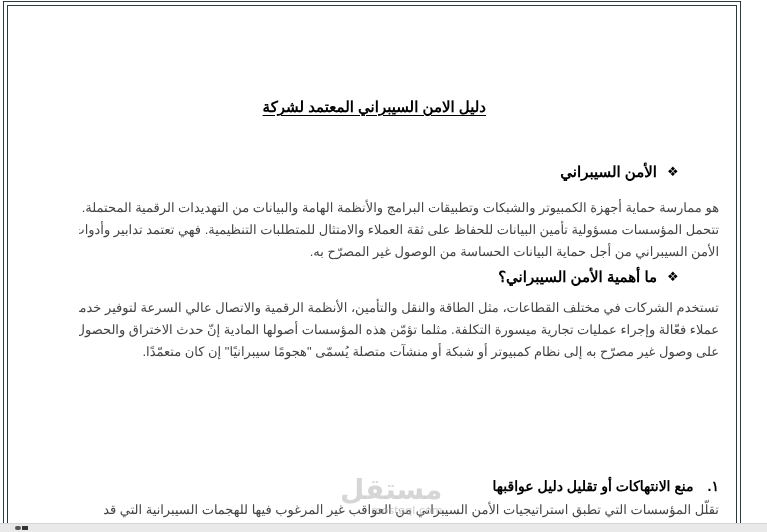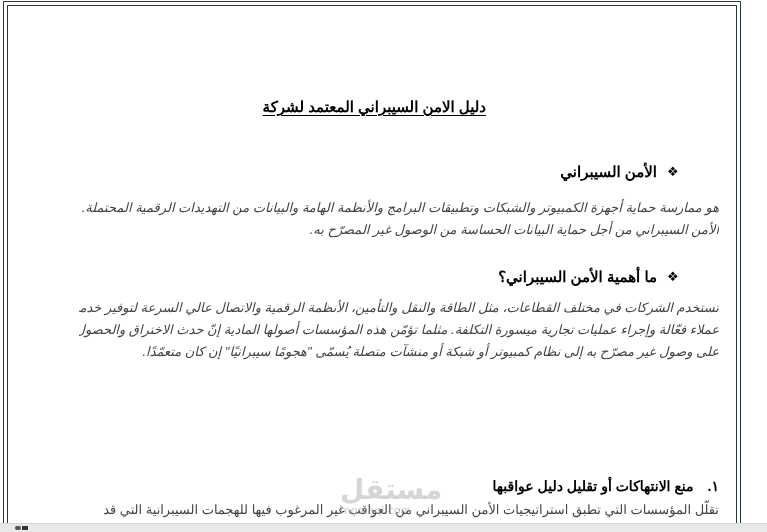--- a/index.html
+++ b/index.html
@@ -35,38 +35,38 @@
   }
   .diamond-icon::before {
     content:"❖"; position:absolute; left:0; top:-5px; font-size:13px; color:#000;
     font-family:"DejaVu Sans", sans-serif;
   }
   .para {
     position:absolute; right:48px; width:640px;
     font-family:"Liberation Sans", sans-serif; font-size:13px; line-height:22px;
     color:#444; text-align:justify;
   }
-  .para div { white-space:nowrap; overflow:hidden;font-style:italic; }
+  .para div { white-space:nowrap; overflow:hidden; }
   .bold-para {
     position:absolute; right:48px; width:640px;
     font-family:"Liberation Sans", sans-serif; font-size:12.5px; line-height:18px;
     font-weight:bold; color:#000; text-decoration:underline;
   }
   .bold-para div { white-space:nowrap; }
   .numbered-heading {
     position:absolute; right:48px; top:478px;
     font-family:"Liberation Sans", sans-serif; font-weight:bold; font-size:14px; color:#000;
     white-space:nowrap; display:flex; gap:14px;
   }
   .last-line {
     position:absolute; right:48px; top:502px;
     font-family:"Liberation Sans", sans-serif; font-size:13px; color:#444; white-space:nowrap;margin-left:48px;
   }
   .watermark {
-    position:absolute; left:340px; top:476px; text-align:left; color:#cfcfcf; direction:rtl;
+    position:absolute; left:340px; top:476px; text-align:right; color:#cfcfcf; direction:rtl;
     font-family:"DejaVu Sans", sans-serif;
   }
   .watermark .wm-ar { font-size:28px; font-weight:bold; line-height:28px; color:rgba(180,180,180,0.55); }
   .watermark .wm-en { font-size:11px; color:rgba(170,170,170,0.6); direction:ltr; }
   .status-strip {
     position:absolute; left:0; top:523px; width:767px; height:9px; background:#e9e9e9;
     border-top:1px solid #d6d6d6;
   }
   .strip-dot { position:absolute; left:15px; top:2px; width:6px; height:4px; background:#555; border-radius:2px; }
   .strip-dot2 { position:absolute; left:22px; top:2px; width:6px; height:4px; background:#333; }
@@ -81,20 +81,21 @@
 <div class="content">
   <div class="doc-title">دليل الامن السيبراني المعتمد لشركة</div>
 
   <div class="section-heading" style="right:88px; top:163px;">
     <span class="diamond-icon"></span>
     <span>الأمن السيبراني</span>
   </div>
 
   <div class="para" style="top:197px;">
     <div>هو ممارسة حماية أجهزة الكمبيوتر والشبكات وتطبيقات البرامج والأنظمة الهامة والبيانات من التهديدات الرقمية المحتملة.</div>
+    <div>تتحمل المؤسسات مسؤولية تأمين البيانات للحفاظ على ثقة العملاء والامتثال للمتطلبات التنظيمية. فهي تعتمد تدابير وأدوات</div>
     <div>الأمن السيبراني من أجل حماية البيانات الحساسة من الوصول غير المصرّح به.</div>
   </div>
 
   <div class="section-heading" style="right:88px; top:268px;">
     <span class="diamond-icon"></span>
     <span>ما أهمية الأمن السيبراني؟</span>
   </div>
 
   <div class="para" style="top:297px;">
     <div>تستخدم الشركات في مختلف القطاعات، مثل الطاقة والنقل والتأمين، الأنظمة الرقمية والاتصال عالي السرعة لتوفير خدمة</div>

